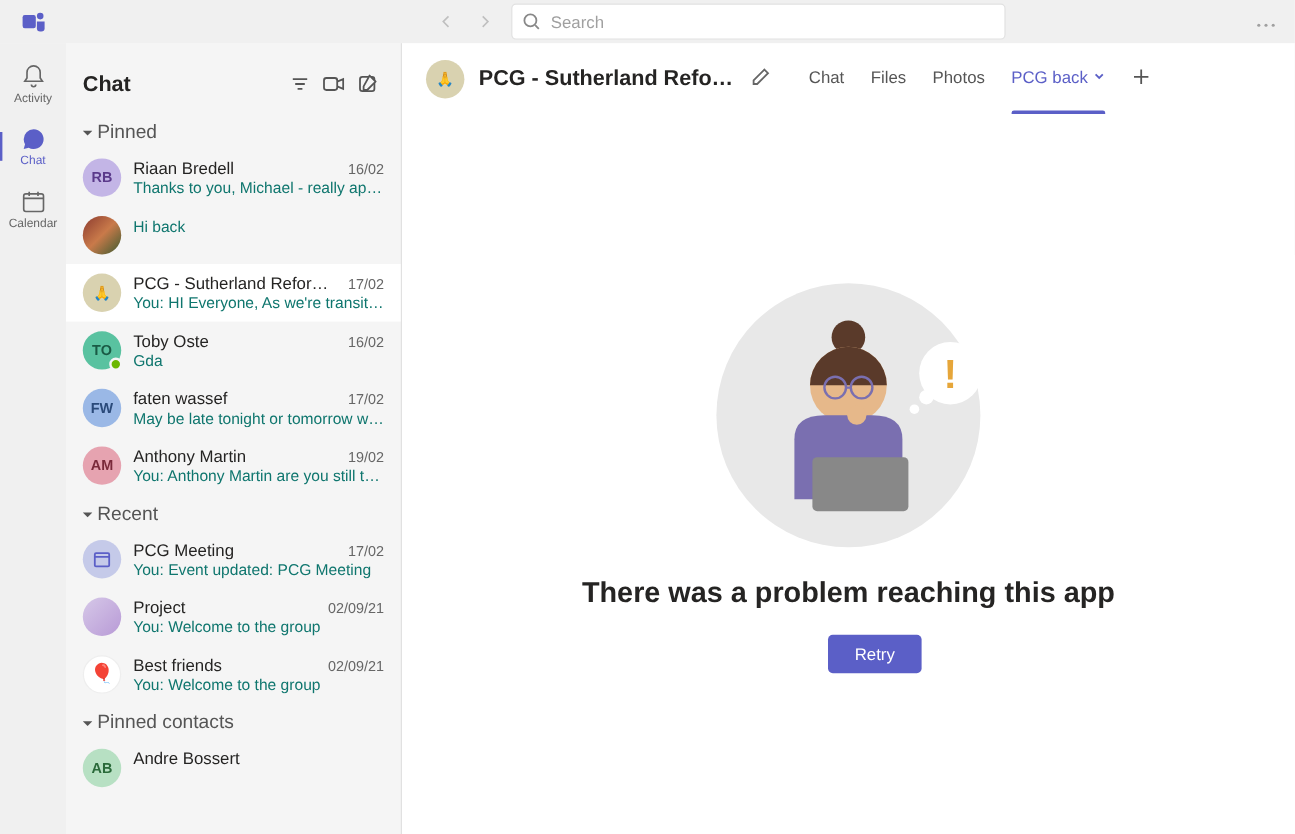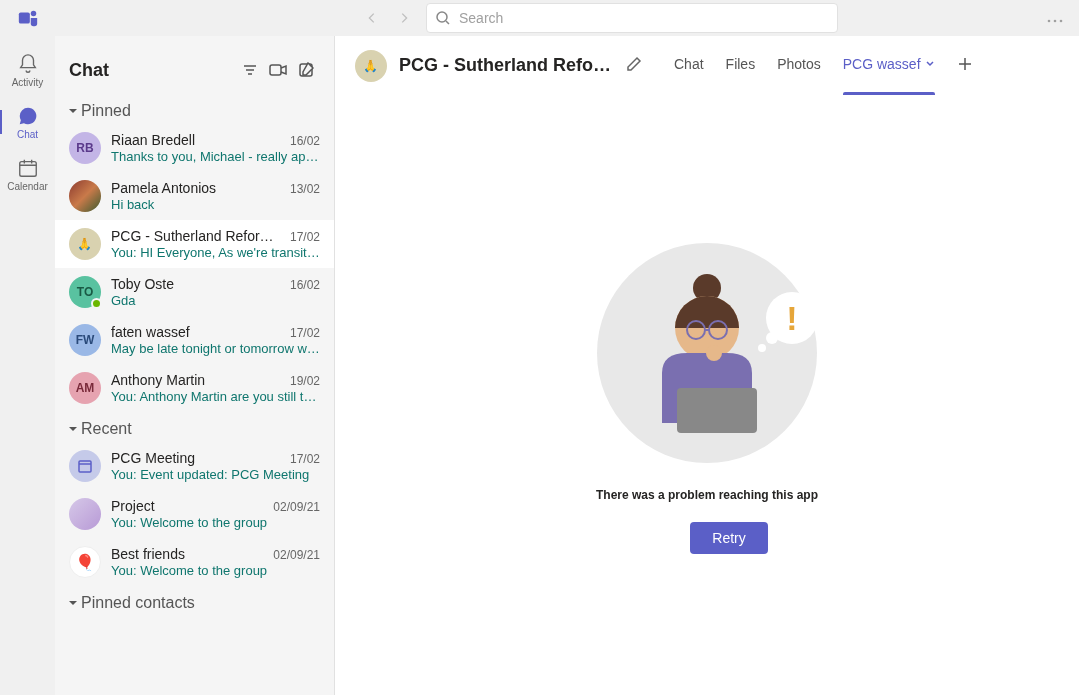--- a/index.html
+++ b/index.html
@@ -49,21 +49,21 @@
   .conv-avatar { width:32px; height:32px; border-radius:50%; }
   .conv-title { font-size:18px; font-weight:700; max-width:215px; white-space:nowrap; overflow:hidden; text-overflow:ellipsis; }
   .edit-icon { color:#666; cursor:pointer; }
   .tabs { display:flex; align-items:center; gap:22px; margin-left:20px; }
   .tab { font-size:14px; color:#555; cursor:pointer; padding:0 0 4px 0; position:relative; display:flex; align-items:center; gap:4px;}
   .tab.active { color:#5b5fc7; }
   .tab.active::after { content:""; position:absolute; left:0; right:0; bottom:-19px; height:3px; background:#5b5fc7; border-radius:2px 2px 0 0;}
   .add-tab { color:#555; cursor:pointer; }
 
   .content-body { flex:1; display:flex; flex-direction:column; align-items:center; justify-content:center; gap:20px; }
-  .error-title { font-size:12px; font-weight:700; }
+  .error-title { font-size:24px; font-weight:700; }
   .retry-btn { background:#5b5fc7; color:#fff; border:none; padding:8px 22px; border-radius:4px; font-size:14px; cursor:pointer;margin-left:44px; }
 
 </style>
 </head>
 <body>
 
 <div class="topbar">
   <div class="logo">
     <svg width="22" height="22" viewBox="0 0 24 24" fill="#5b5fc7">
         <rect x="2" y="6" width="12" height="12" rx="2"></rect>
@@ -170,24 +170,20 @@
               <span class="chat-name">Riaan Bredell</span>
               <span class="chat-date">16/02</span>
             </div>
           <div class="chat-preview">Thanks to you, Michael - really app…</div>
         </div>
       </div>
 
       <div class="chat-row">
         <div class="avatar" style="background:linear-gradient(135deg,#8b3a2f,#c97a4a,#3a5a2f)"></div>
         <div class="chat-meta">
-          <div class="chat-top">
-              <span class="chat-name">Pamela Antonios</span>
-              <span class="chat-date">13/02</span>
-            </div>
           <div class="chat-preview">Hi back</div>
         </div>
       </div>
 
       <div class="chat-row selected">
         <div class="avatar" style="background:#d9d2b0">
             <span>🙏</span>
           </div>
         <div class="chat-meta">
           <div class="chat-top">
@@ -285,20 +281,30 @@
         </div>
       </div>
 
       <div class="section-label">
         <svg viewBox="0 0 8 8" fill="#555">
             <path d="M0 2l4 4 4-4z"></path>
           </svg>
         <span>Pinned contacts</span>
       </div>
 
+      <div class="chat-row">
+        <div class="avatar" style="background:#b7e0c3;color:#2a6a3a">
+            <span>AB</span>
+          </div>
+        <div class="chat-meta">
+          <div class="chat-top">
+              <span class="chat-name">Andre Bossert</span>
+            </div>
+        </div>
+      </div>
 
     </div>
   </div>
 
   <div class="content">
     <div class="content-header">
       <div class="avatar conv-avatar" style="background:#d9d2b0">🙏</div>
       <div class="conv-title">PCG - Sutherland Refor…</div>
       <div class="edit-icon"><svg width="16" height="16" viewBox="0 0 16 16" fill="none" stroke="currentColor" stroke-width="1.5">
             <path d="M11 2l3 3-9 9H2v-3z"></path>
@@ -307,21 +313,21 @@
         <div class="tab">
             <span>Chat</span>
           </div>
         <div class="tab">
             <span>Files</span>
           </div>
         <div class="tab">
             <span>Photos</span>
           </div>
         <div class="tab active">
-            <span>PCG wassef</span>
+            <span>PCG back</span>
             <svg width="10" height="10" viewBox="0 0 10 10" fill="none" stroke="currentColor" stroke-width="1.5">
               <path d="M2 3l3 3 3-3"></path>
             </svg>
           </div>
         <div class="add-tab"><svg width="16" height="16" viewBox="0 0 16 16" fill="none" stroke="currentColor" stroke-width="1.5">
               <path d="M8 2v12M2 8h12"></path>
             </svg></div>
       </div>
     </div>
 

